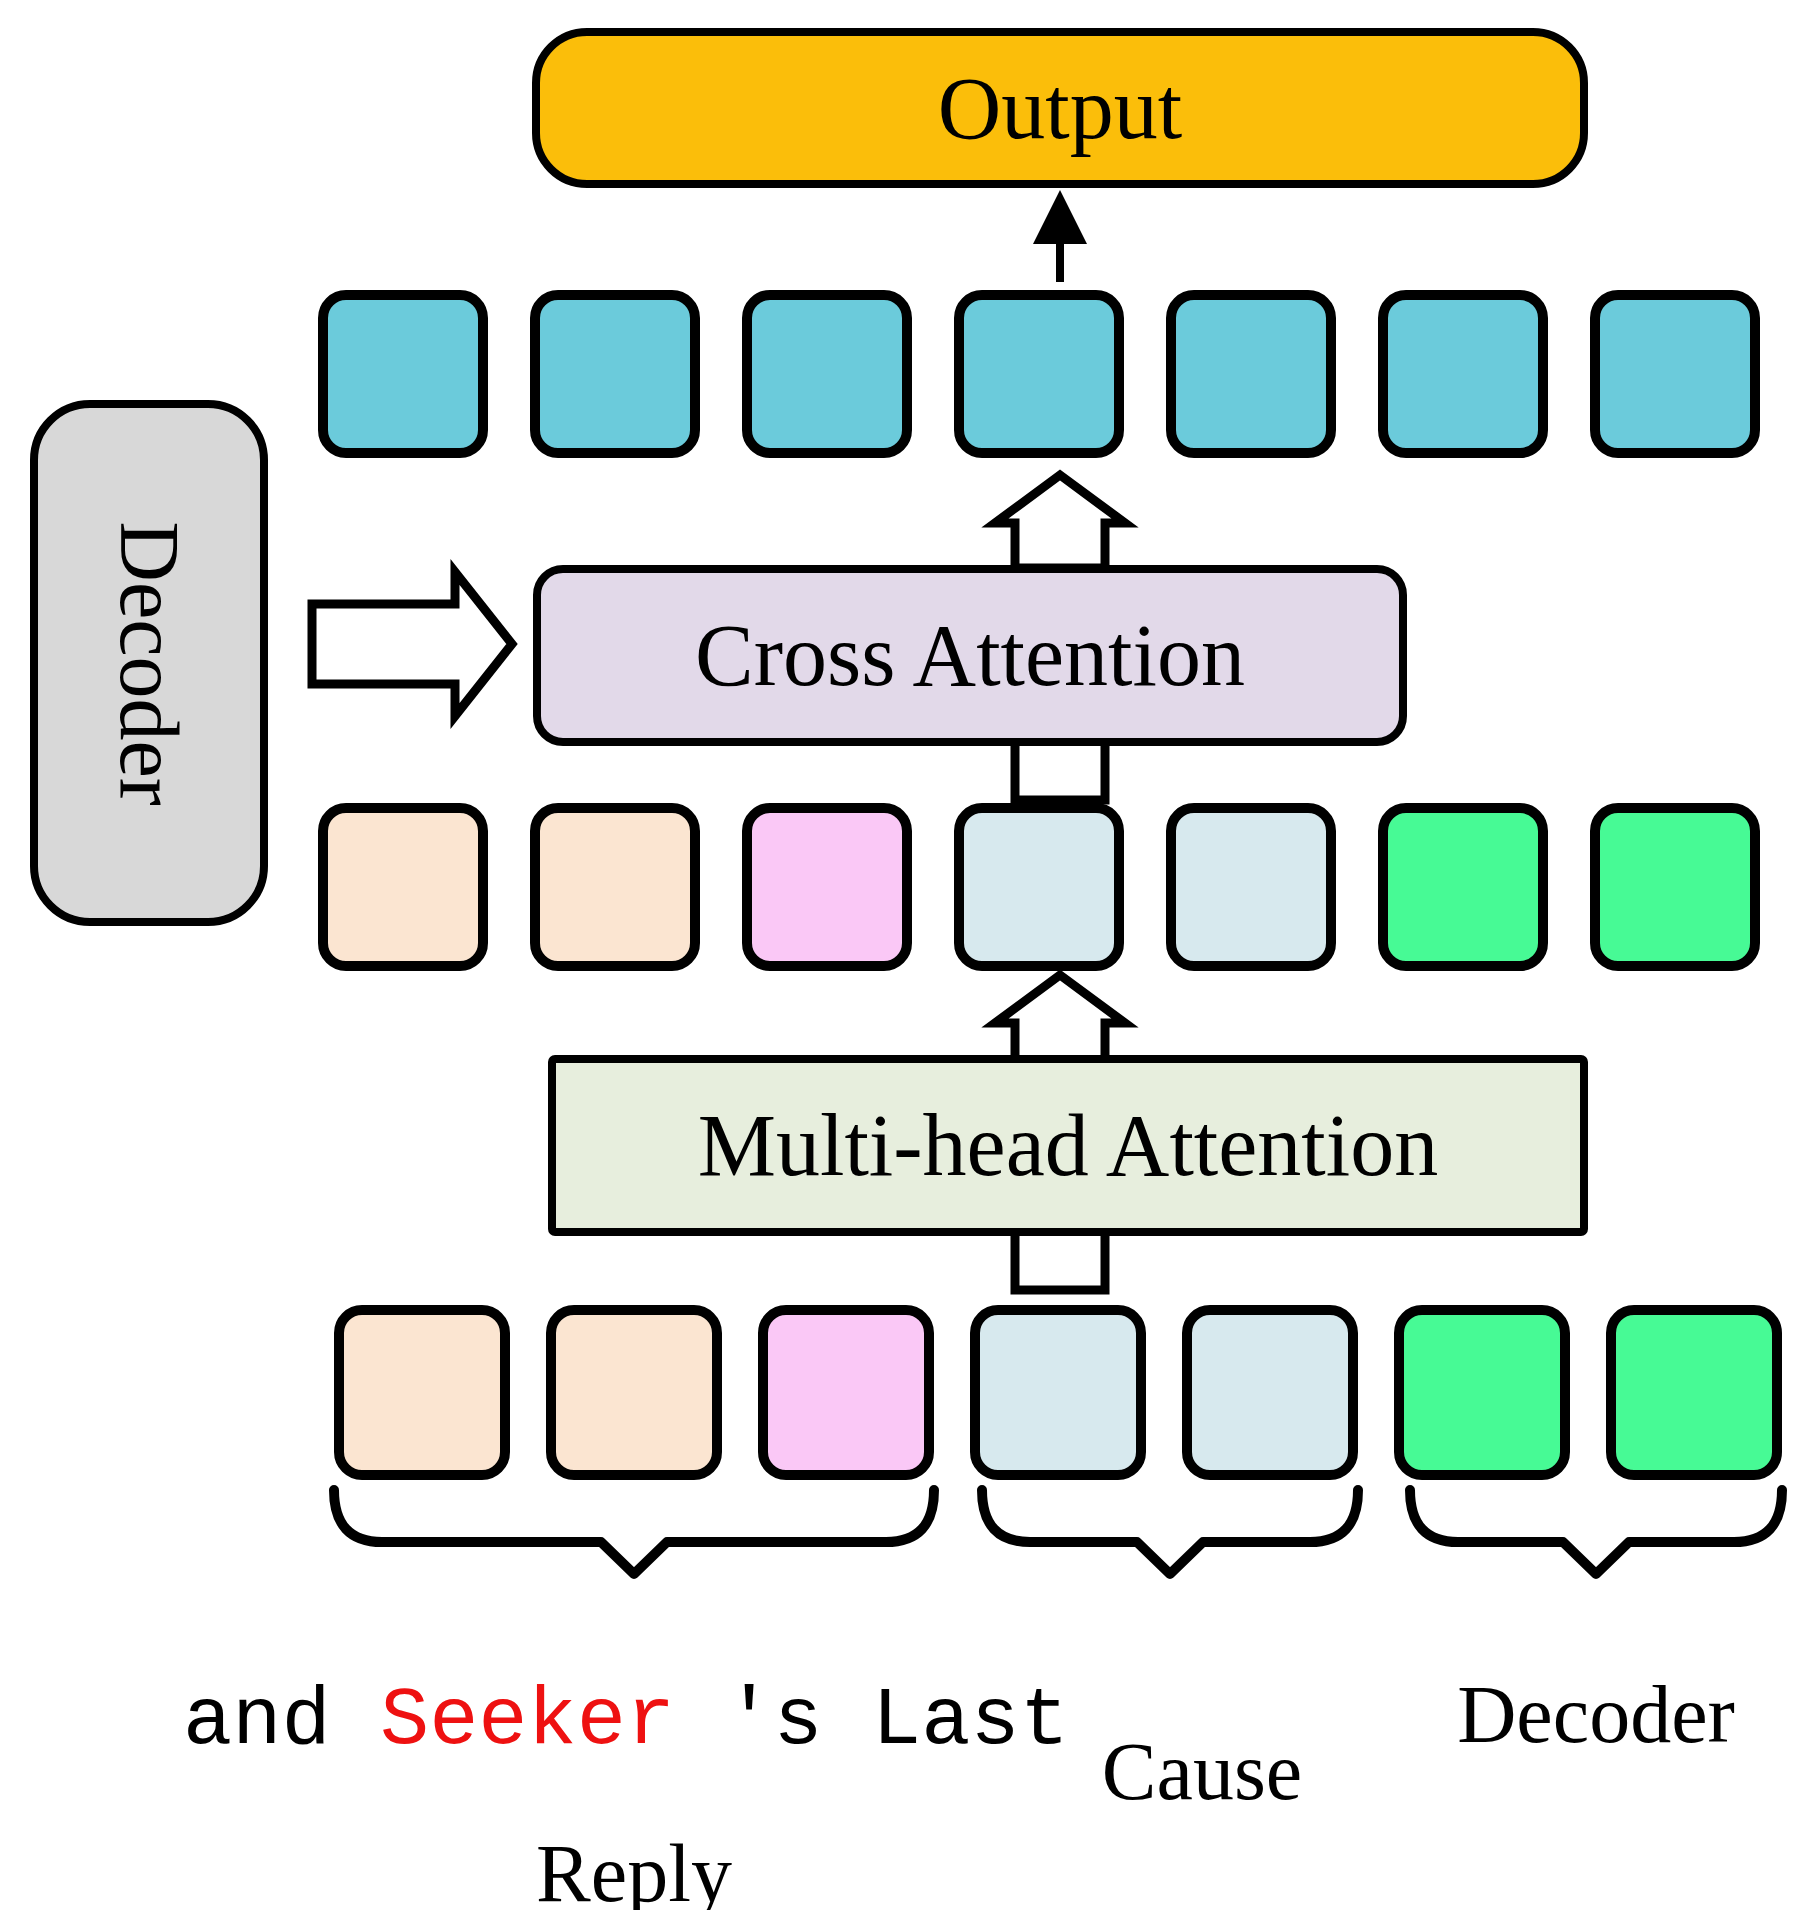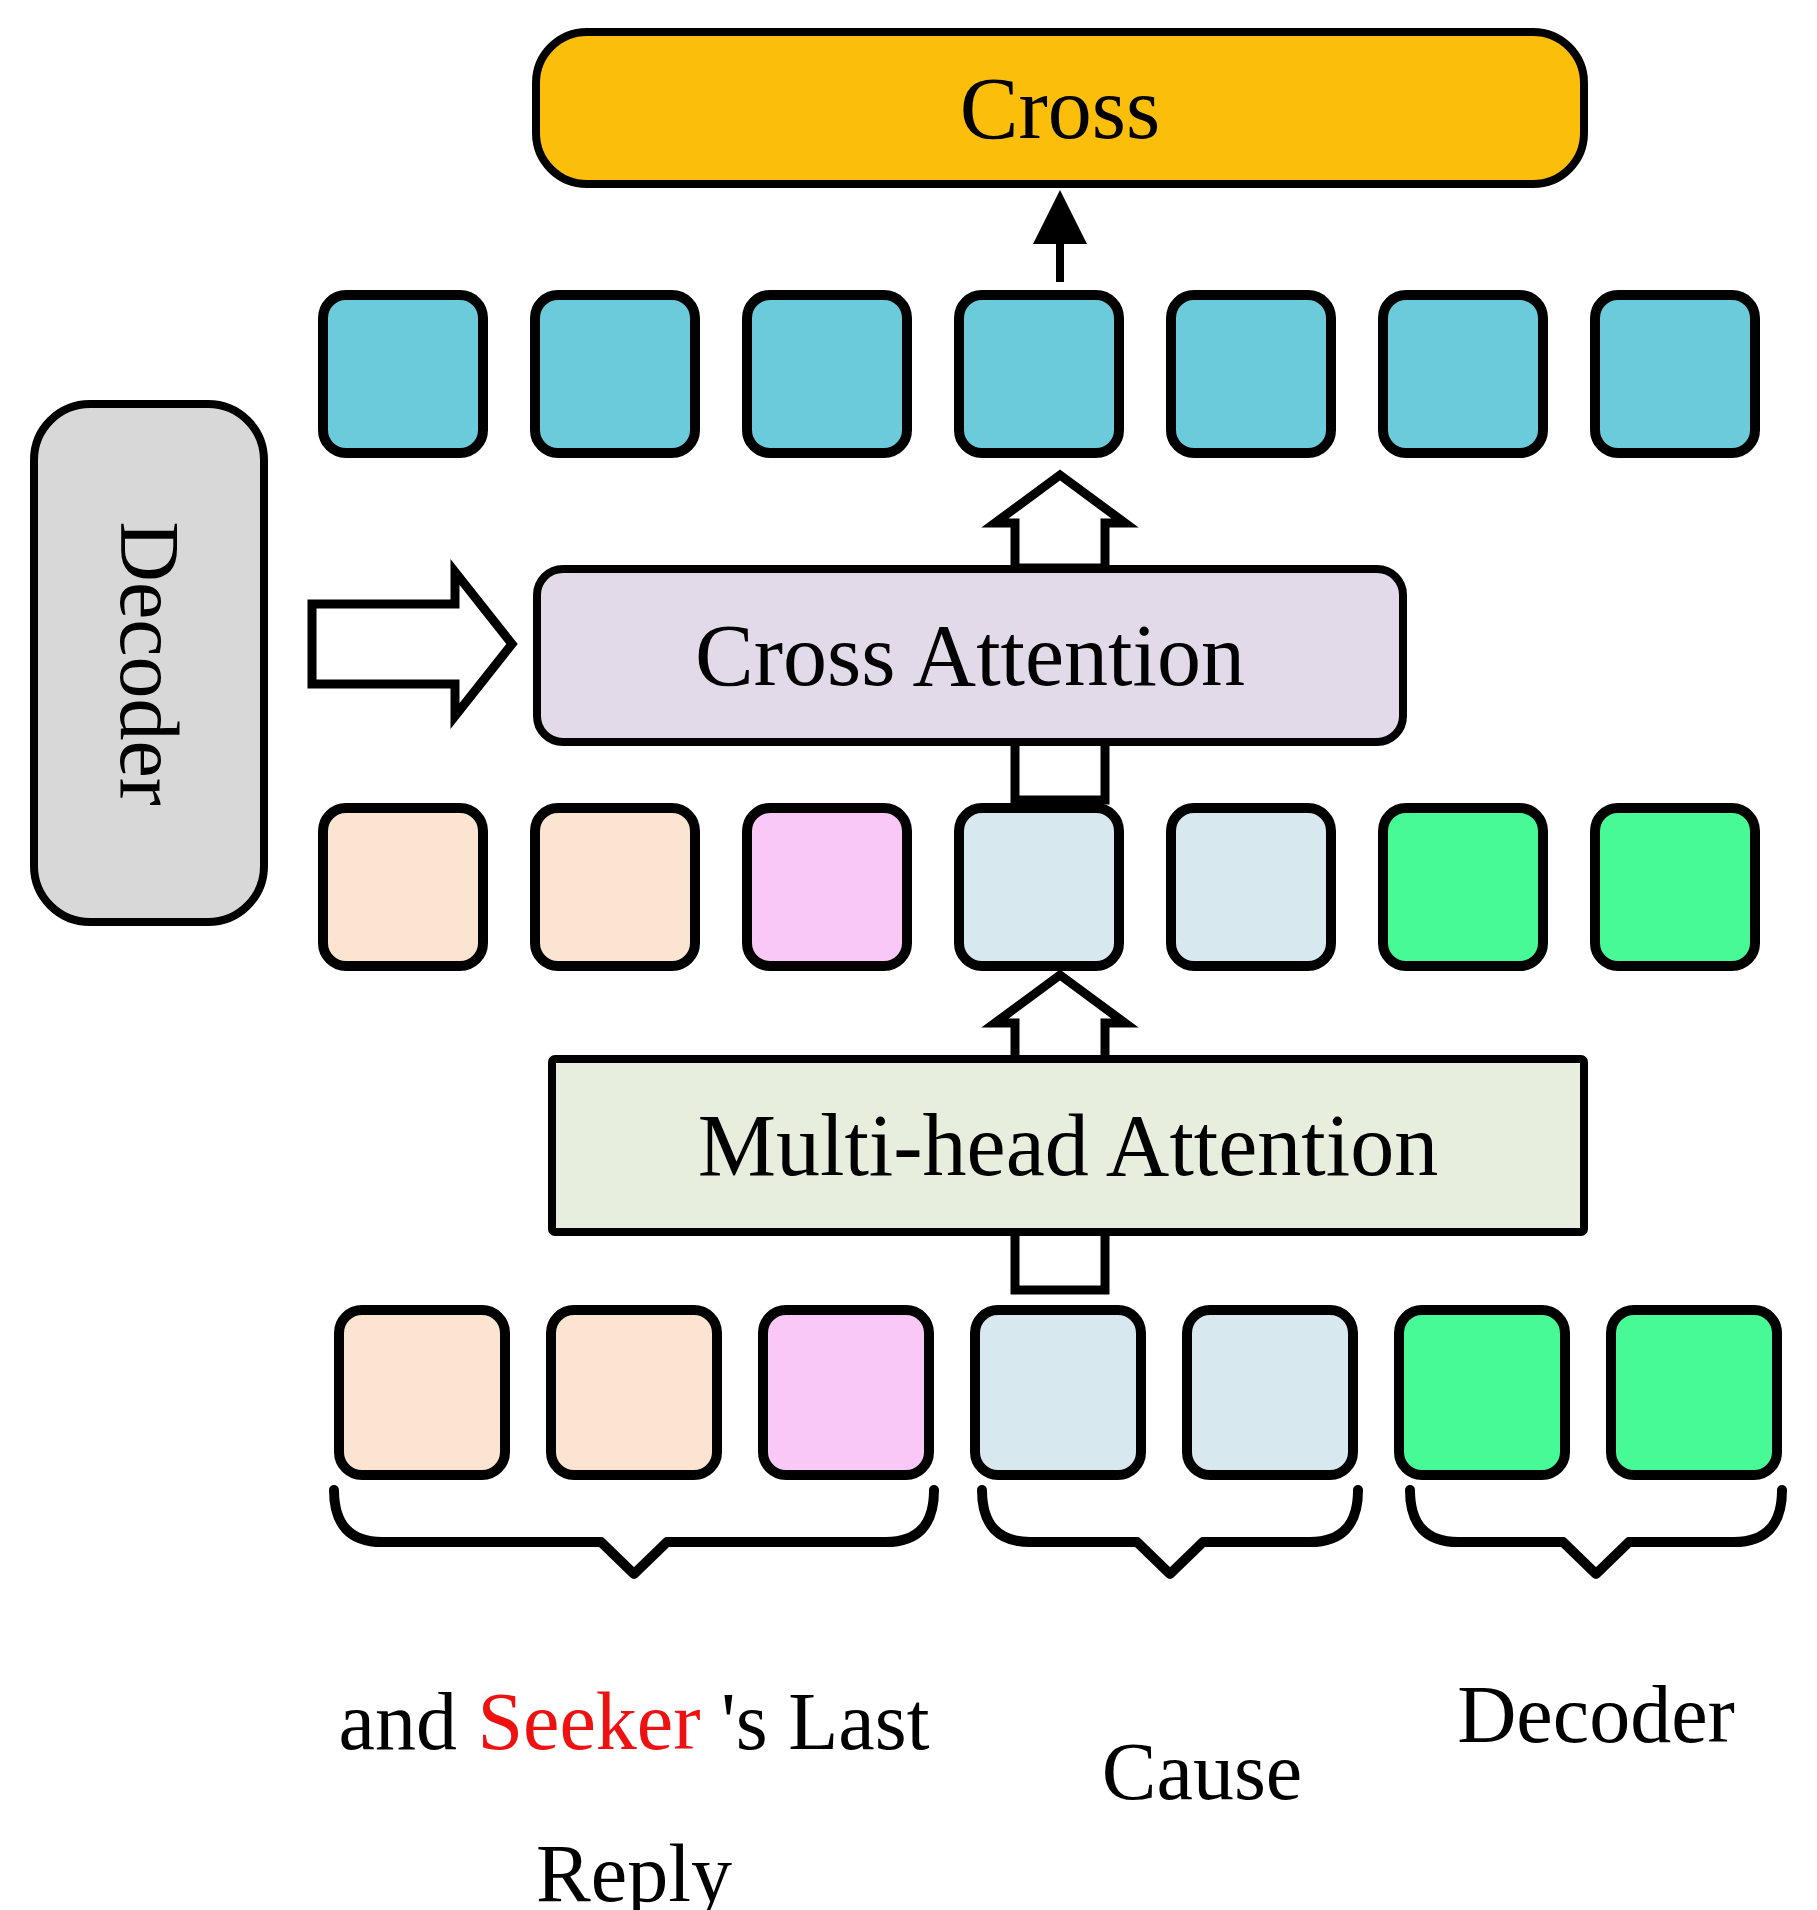--- a/index.html
+++ b/index.html
@@ -62,21 +62,21 @@
   #row-bottom .token { width:176px; }
 
   .caption {
     position:absolute;
     font-size:82px;
     line-height:1.25;
     text-align:center;
     white-space:nowrap;
   }
   #lbl-history-1 { left:84px;  top:1560px; width:1100px; }
-  #lbl-history-2 { left:84px;  top:1671px; width:1100px; }
+  #lbl-history-2 { left:76px;  top:1671px; width:1100px;font-family:Liberation Mono, monospace; }
   #lbl-history-3 { left:84px;  top:1781px; width:1100px;margin-top:42px; }
   #lbl-emotion-1 { left:920px; top:1609px; width:500px; }
   #lbl-emotion-2 { left:952px; top:1721px; width:500px; }
   #lbl-strategy  { left:1346px; top:1664px; width:500px; }
   .hl { color:var(--c-highlight_text); }
 </style>
 </head>
 <body>
 
 <div id="canvas">
@@ -97,21 +97,21 @@
     <path d="M1015,1234 L1015,1290 L1105,1290 L1105,1234" fill="none" stroke="#000" stroke-width="9"></path>
 
     <polygon points="312,604 455,604 455,572 512,644 455,716 455,684 312,684" fill="#ffffff" stroke="#000" stroke-width="9" stroke-linejoin="miter"></polygon>
 
     <path d="M334,1490 Q334,1542 382,1542 L601,1542 L634,1574 L667,1542 L886,1542 Q934,1542 934,1490" fill="none" stroke="#000" stroke-width="10" stroke-linecap="round" stroke-linejoin="round"></path>
     <path d="M982,1490 Q982,1542 1030,1542 L1137,1542 L1170,1574 L1203,1542 L1310,1542 Q1358,1542 1358,1490" fill="none" stroke="#000" stroke-width="10" stroke-linecap="round" stroke-linejoin="round"></path>
     <path d="M1410,1490 Q1410,1542 1458,1542 L1563,1542 L1596,1574 L1629,1542 L1734,1542 Q1782,1542 1782,1490" fill="none" stroke="#000" stroke-width="10" stroke-linecap="round" stroke-linejoin="round"></path>
   </svg>
 
   <div class="rbox" id="box-output">
-    <span>Cross</span>
+    <span>Output</span>
   </div>
 
   <div class="rbox" id="box-decoder">
     <span class="vertical-text">Decoder</span>
   </div>
 
   <div class="token-row" id="row-top">
       <div class="token" style="background: rgb(107, 203, 219);"></div>
       <div class="token" style="background: rgb(107, 203, 219);"></div>
       <div class="token" style="background: rgb(107, 203, 219);"></div>

